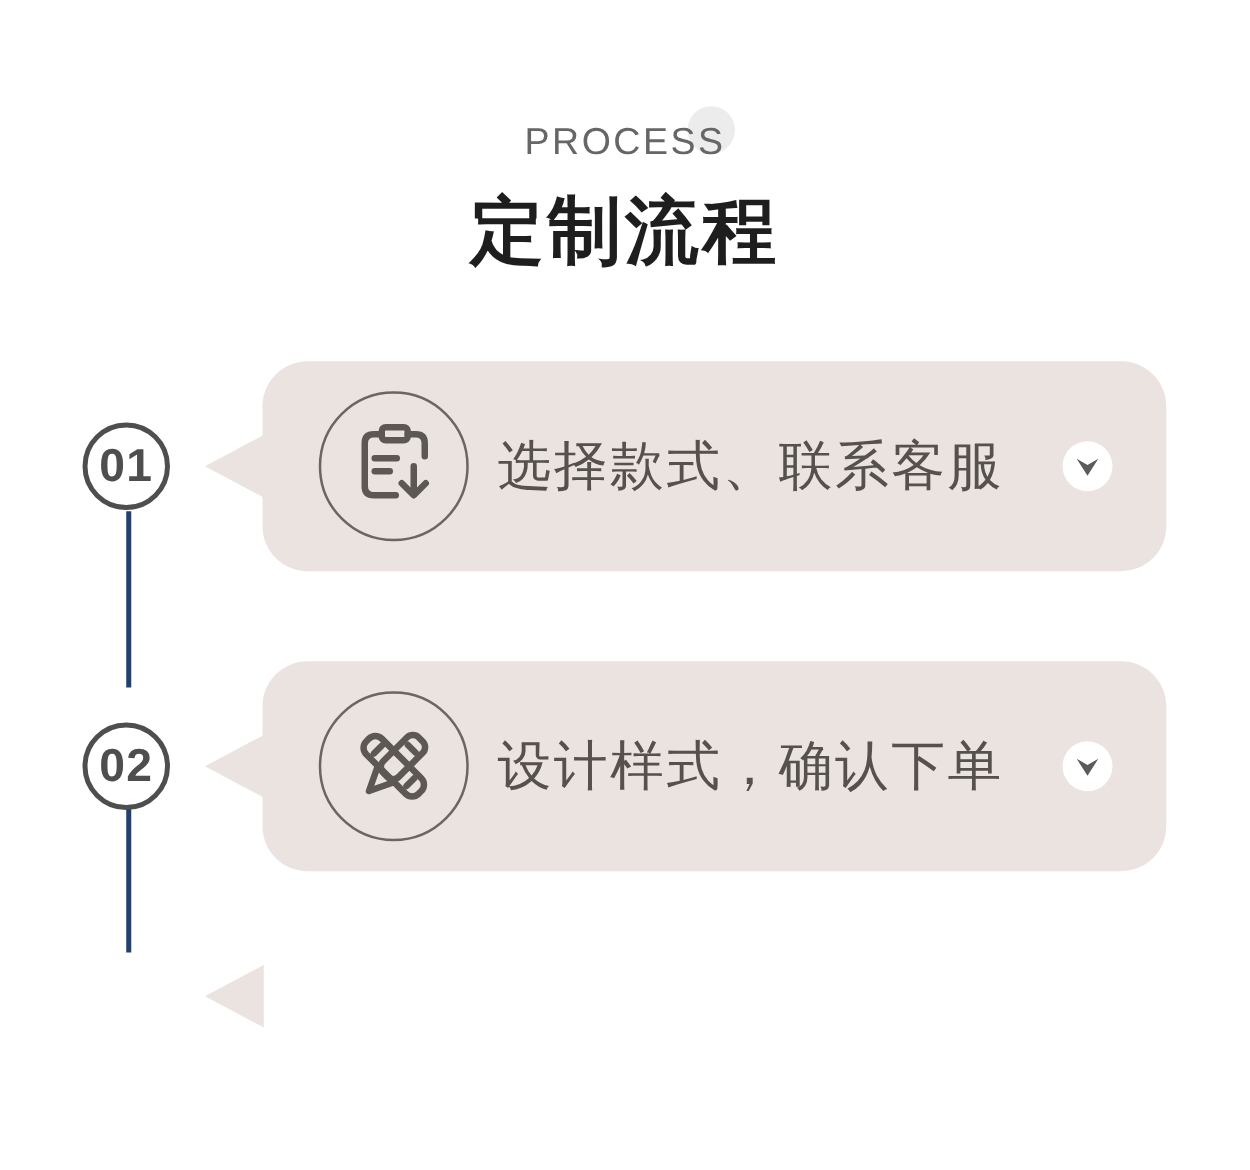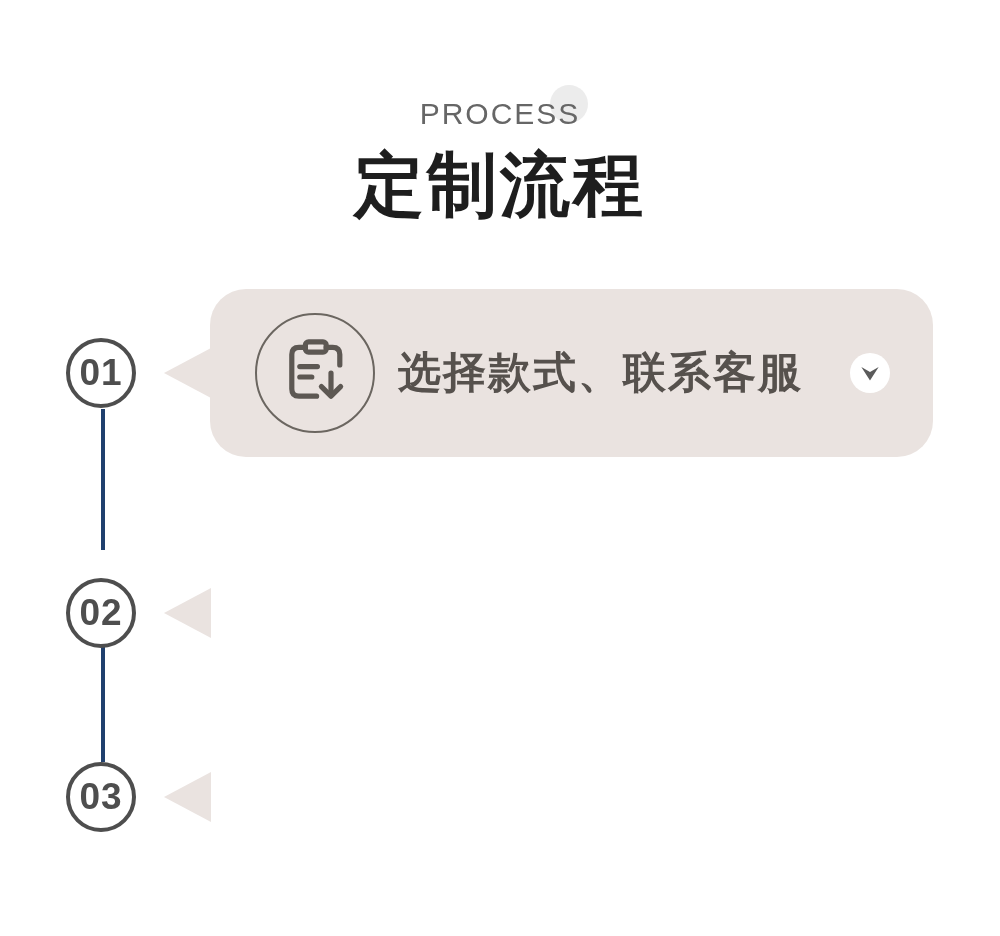--- a/index.html
+++ b/index.html
@@ -7,21 +7,21 @@
     font-family: "Liberation Sans", "DejaVu Sans", sans-serif; }
   .page { position: relative; width: 1000px; height: 936px; background: #fff; }
 
   
   .eyebrow-wrap { position: absolute; top: 97px; left: 0; width: 100%; height: 40px; text-align: center; }
   .eyebrow-dot { position: absolute; left: 550px; top: -12px; width: 38px; height: 38px;
     border-radius: 50%; background: #ececec; z-index: 0; }
   .eyebrow { position: relative; z-index: 1; font-size: 30px; color: #666666;
     letter-spacing: 2px; font-weight: 400; }
   .main-title { position: absolute; top: 142px; left: 0; width: 100%; text-align: center;
-    font-size: 70px; line-height: 86px; font-weight: 800; color: #1e1e1e; letter-spacing: 3px; }
+    font-size: 59px; line-height: 86px; font-weight: 800; color: #1e1e1e; letter-spacing: 3px; }
 
   
   .vline { position: absolute; left: 101px; width: 4px; background: #20406e; }
   .vline.seg1 { top: 409px; height: 141px; }
   .vline.seg2 { top: 621px; height: 141px; }
 
   
   .step { position: absolute; left: 0; width: 1000px; height: 168px; }
   .step.s1 { top: 289px; }
   .step.s2 { top: 529px; }
@@ -39,21 +39,21 @@
   .card { position: absolute; left: 210px; top: 0; width: 723px; height: 168px;
     background: #eae3e0; border-radius: 36px; cursor: pointer; }
 
   .icon-circle { position: absolute; left: 45px; top: 24px; width: 120px; height: 120px;
     border: 2px solid #6b6660; border-radius: 50%;
     display: flex; align-items: center; justify-content: center; }
   .icon-circle svg { width: 80px; height: 80px; }
 
   .step-label { position: absolute; left: 188px; top: 0; height: 168px;
     display: flex; align-items: center; font-size: 43px; color: #56514d;
-    font-weight: 700; letter-spacing: 2px; white-space: nowrap; }
+    font-weight: 400; letter-spacing: 2px; white-space: nowrap; }
 
   .expand-btn { position: absolute; left: 640px; top: 64px; width: 40px; height: 40px;
     border-radius: 50%; background: #ffffff; border: none;
     display: flex; align-items: center; justify-content: center; cursor: pointer; }
   .expand-btn svg { width: 26px; height: 26px; }
 
   .stroke-ic { fill: none; stroke: #5d5853; stroke-width: 6.5; stroke-linecap: round; stroke-linejoin: round; }
 </style>
 </head>
 <body>
@@ -93,22 +93,41 @@
         </svg>
       </button>
     </div>
   </div>
 
   <div class="step s2">
     <div class="num-circle">
       <span>02</span>
     </div>
     <div class="pointer"></div>
+    <div class="card">
+      <div class="icon-circle">
+        <svg viewBox="0 0 100 100">
+          <g transform="rotate(-45 50 50)">
+            <rect class="stroke-ic" x="39" y="13" width="22" height="74" rx="9"></rect>
+            <path class="stroke-ic" d="M45,27 h11"></path>
+            <path class="stroke-ic" d="M45,73 h11"></path>
+          </g>
+          <g transform="rotate(45 50 50)">
+            <rect class="stroke-ic" x="39" y="12" width="22" height="50" rx="8" fill="#eae3e0"></rect>
+            <path class="stroke-ic" d="M39,62 L50,85 L61,62" fill="#eae3e0"></path>
+            <path class="stroke-ic" d="M45,25 h11"></path>
+          </g>
+        </svg>
+      </div>
+      <div class="step-label">设计样式，确认下单</div>
+      <button class="expand-btn">
+        <svg viewBox="0 0 24 24">
+          <path d="M4,6.5 L12,19 L20,6.5 L12,11 Z" fill="#5b5b5b"></path>
+        </svg>
+      </button>
+    </div>
   </div>
 
   <div class="step s3">
-    <div class="num-circle">
-      <span>03</span>
-    </div>
     <div class="pointer"></div>
   </div>
 
 </div>
 
 </body></html>

